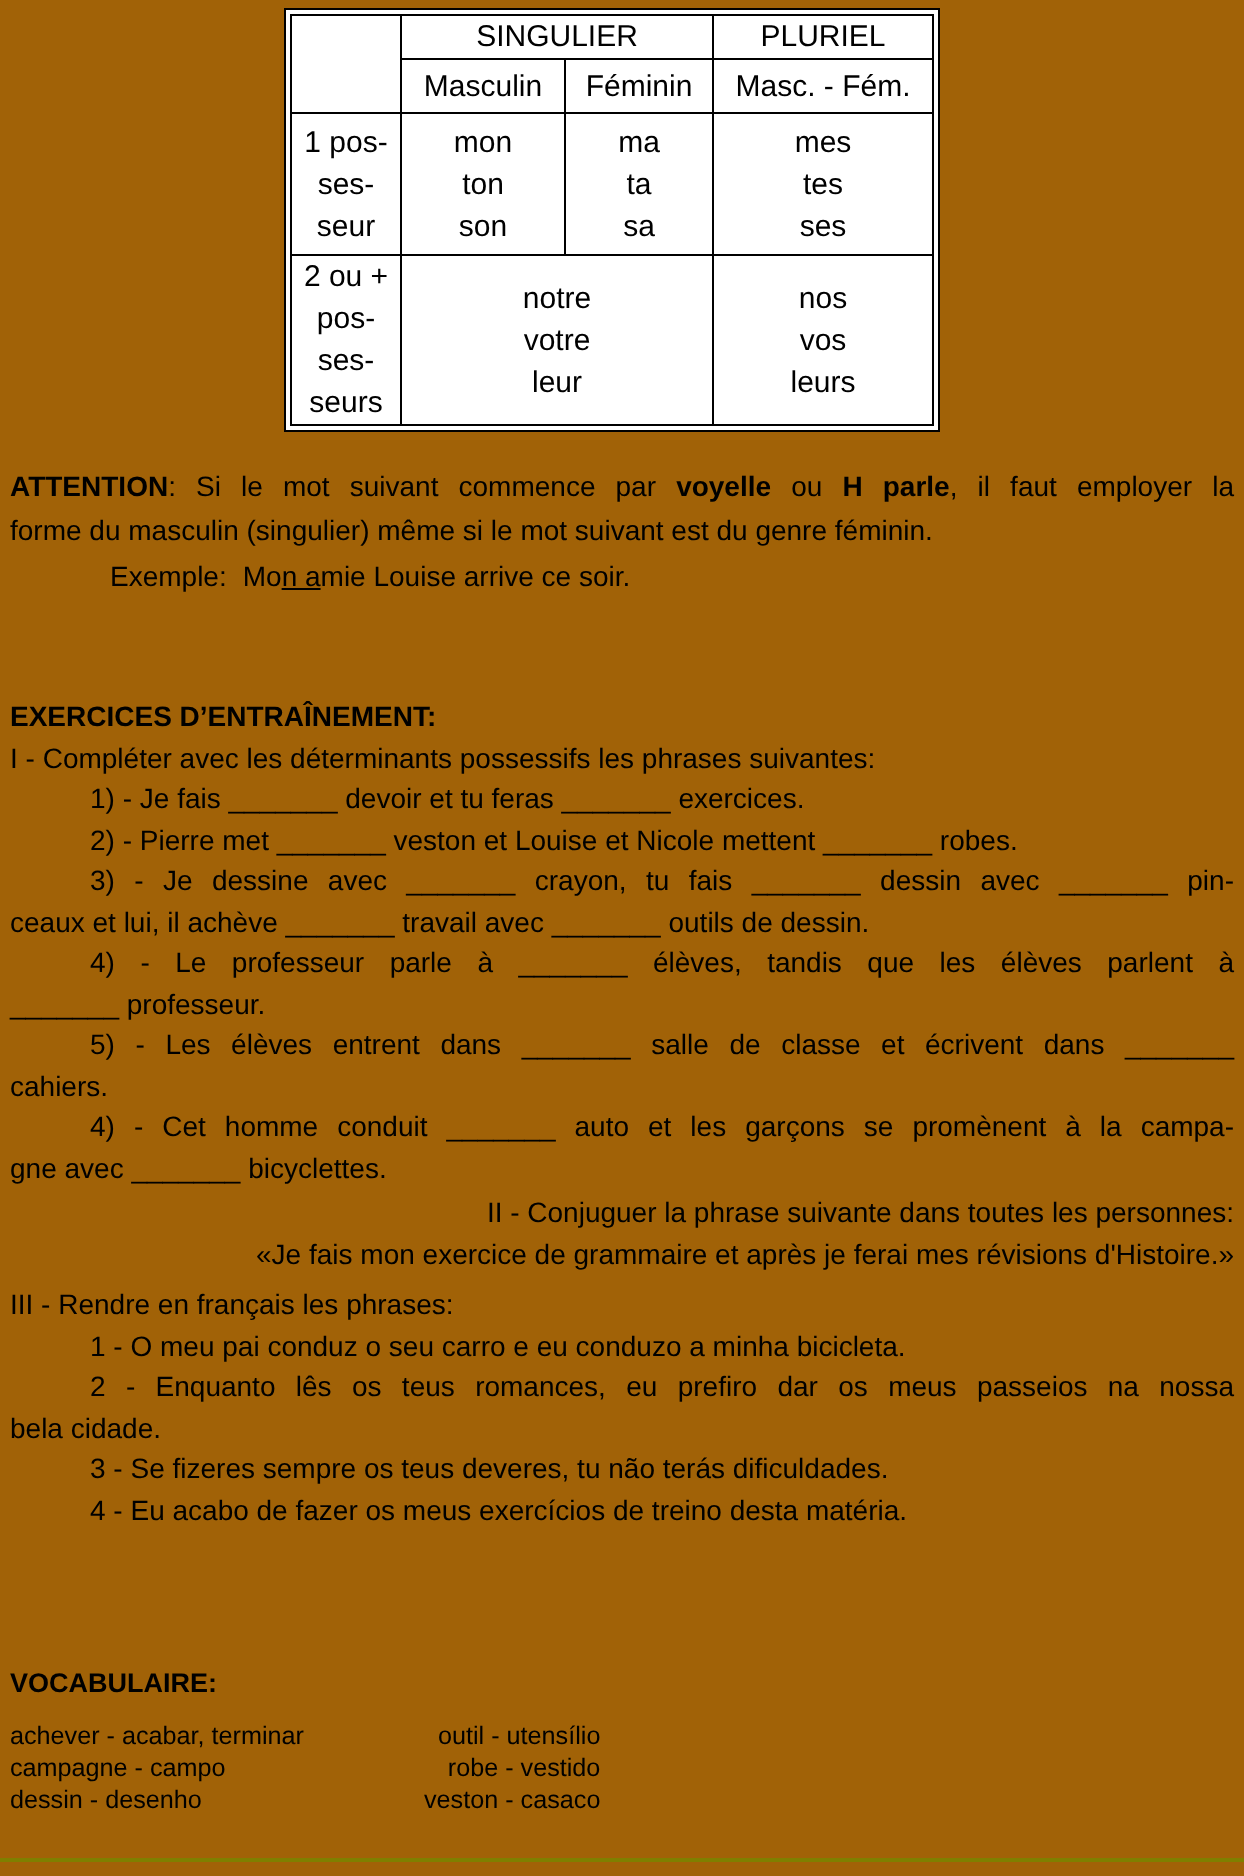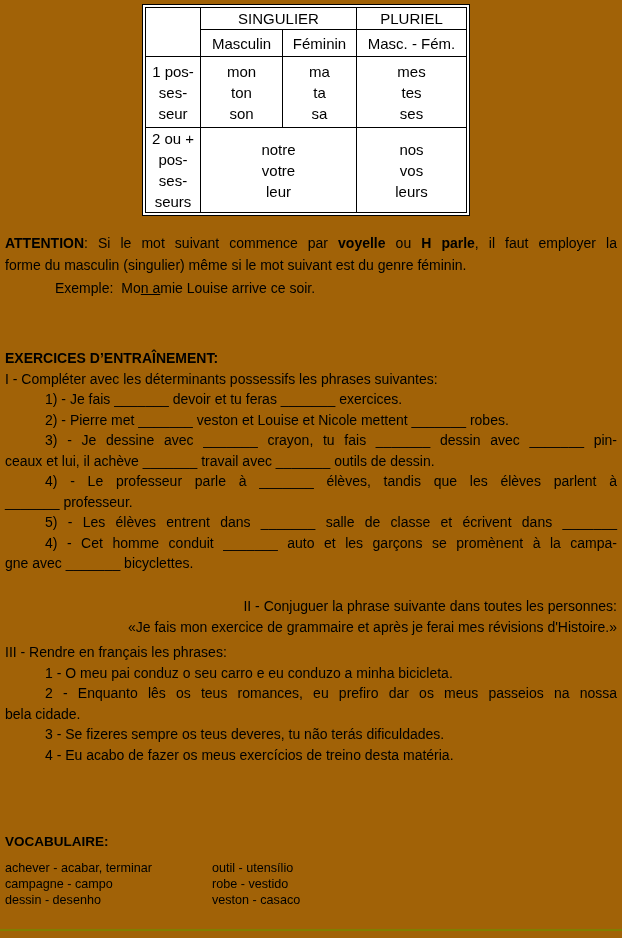--- a/index.html
+++ b/index.html
@@ -33,21 +33,21 @@
   .b  { font-weight:bold; }
   .jl { text-align:justify; text-align-last:justify; }
   .ind { text-indent:40px; }
   .example  { margin-top:2px; padding-left:50px; }
   .ex-label { margin-right:8px; }
   u { }
 
   
   .vocab-heading { position:absolute; left:5px; top:834px; font-weight:bold; font-size:13.5px; }
   .vocab-col { position:absolute; top:860px; font-size:12.6px; line-height:16px; white-space:pre-line; }
-  .vc1 { left:5px; } .vc2 { left:212px; } .vc3 { left:418px; }
+  .vc1 { left:5px; } .vc2 { left:212px;text-align:right; } .vc3 { left:418px; }
 
   
   .bottom-rule { position:absolute; left:0; top:929px; width:622px; height:2px; }
 </style>
 </head>
 <body>
 
 <div class="page">
 
   <div class="table-outer">
@@ -108,20 +108,21 @@
   <div class="text exercises">
     <div class="b">EXERCICES D’ENTRAÎNEMENT:</div>
     <div>I - Compléter avec les déterminants possessifs les phrases suivantes:</div>
     <div class="ind">1) - Je fais _______ devoir et tu feras _______ exercices.</div>
     <div class="ind">2) - Pierre met _______ veston et Louise et Nicole mettent _______ robes.</div>
     <div class="ind jl">3) - Je dessine avec _______ crayon, tu fais _______ dessin avec _______ pin-</div>
     <div>ceaux et lui, il achève _______ travail avec _______ outils de dessin.</div>
     <div class="ind jl">4) - Le professeur parle à _______ élèves, tandis que les élèves parlent à</div>
     <div>_______ professeur.</div>
     <div class="ind jl">5) - Les élèves entrent dans _______ salle de classe et écrivent dans _______</div>
+    <div>cahiers.</div>
     <div class="ind jl">4) - Cet homme conduit _______ auto et les garçons se promènent à la campa-</div>
     <div>gne avec _______ bicyclettes.</div>
   </div>
 
   <div class="text section2">
     <div>II - Conjuguer la phrase suivante dans toutes les personnes:</div>
     <div class="ind">«Je fais mon exercice de grammaire et après je ferai mes révisions d'Histoire.»</div>
   </div>
 
   <div class="text section3">

